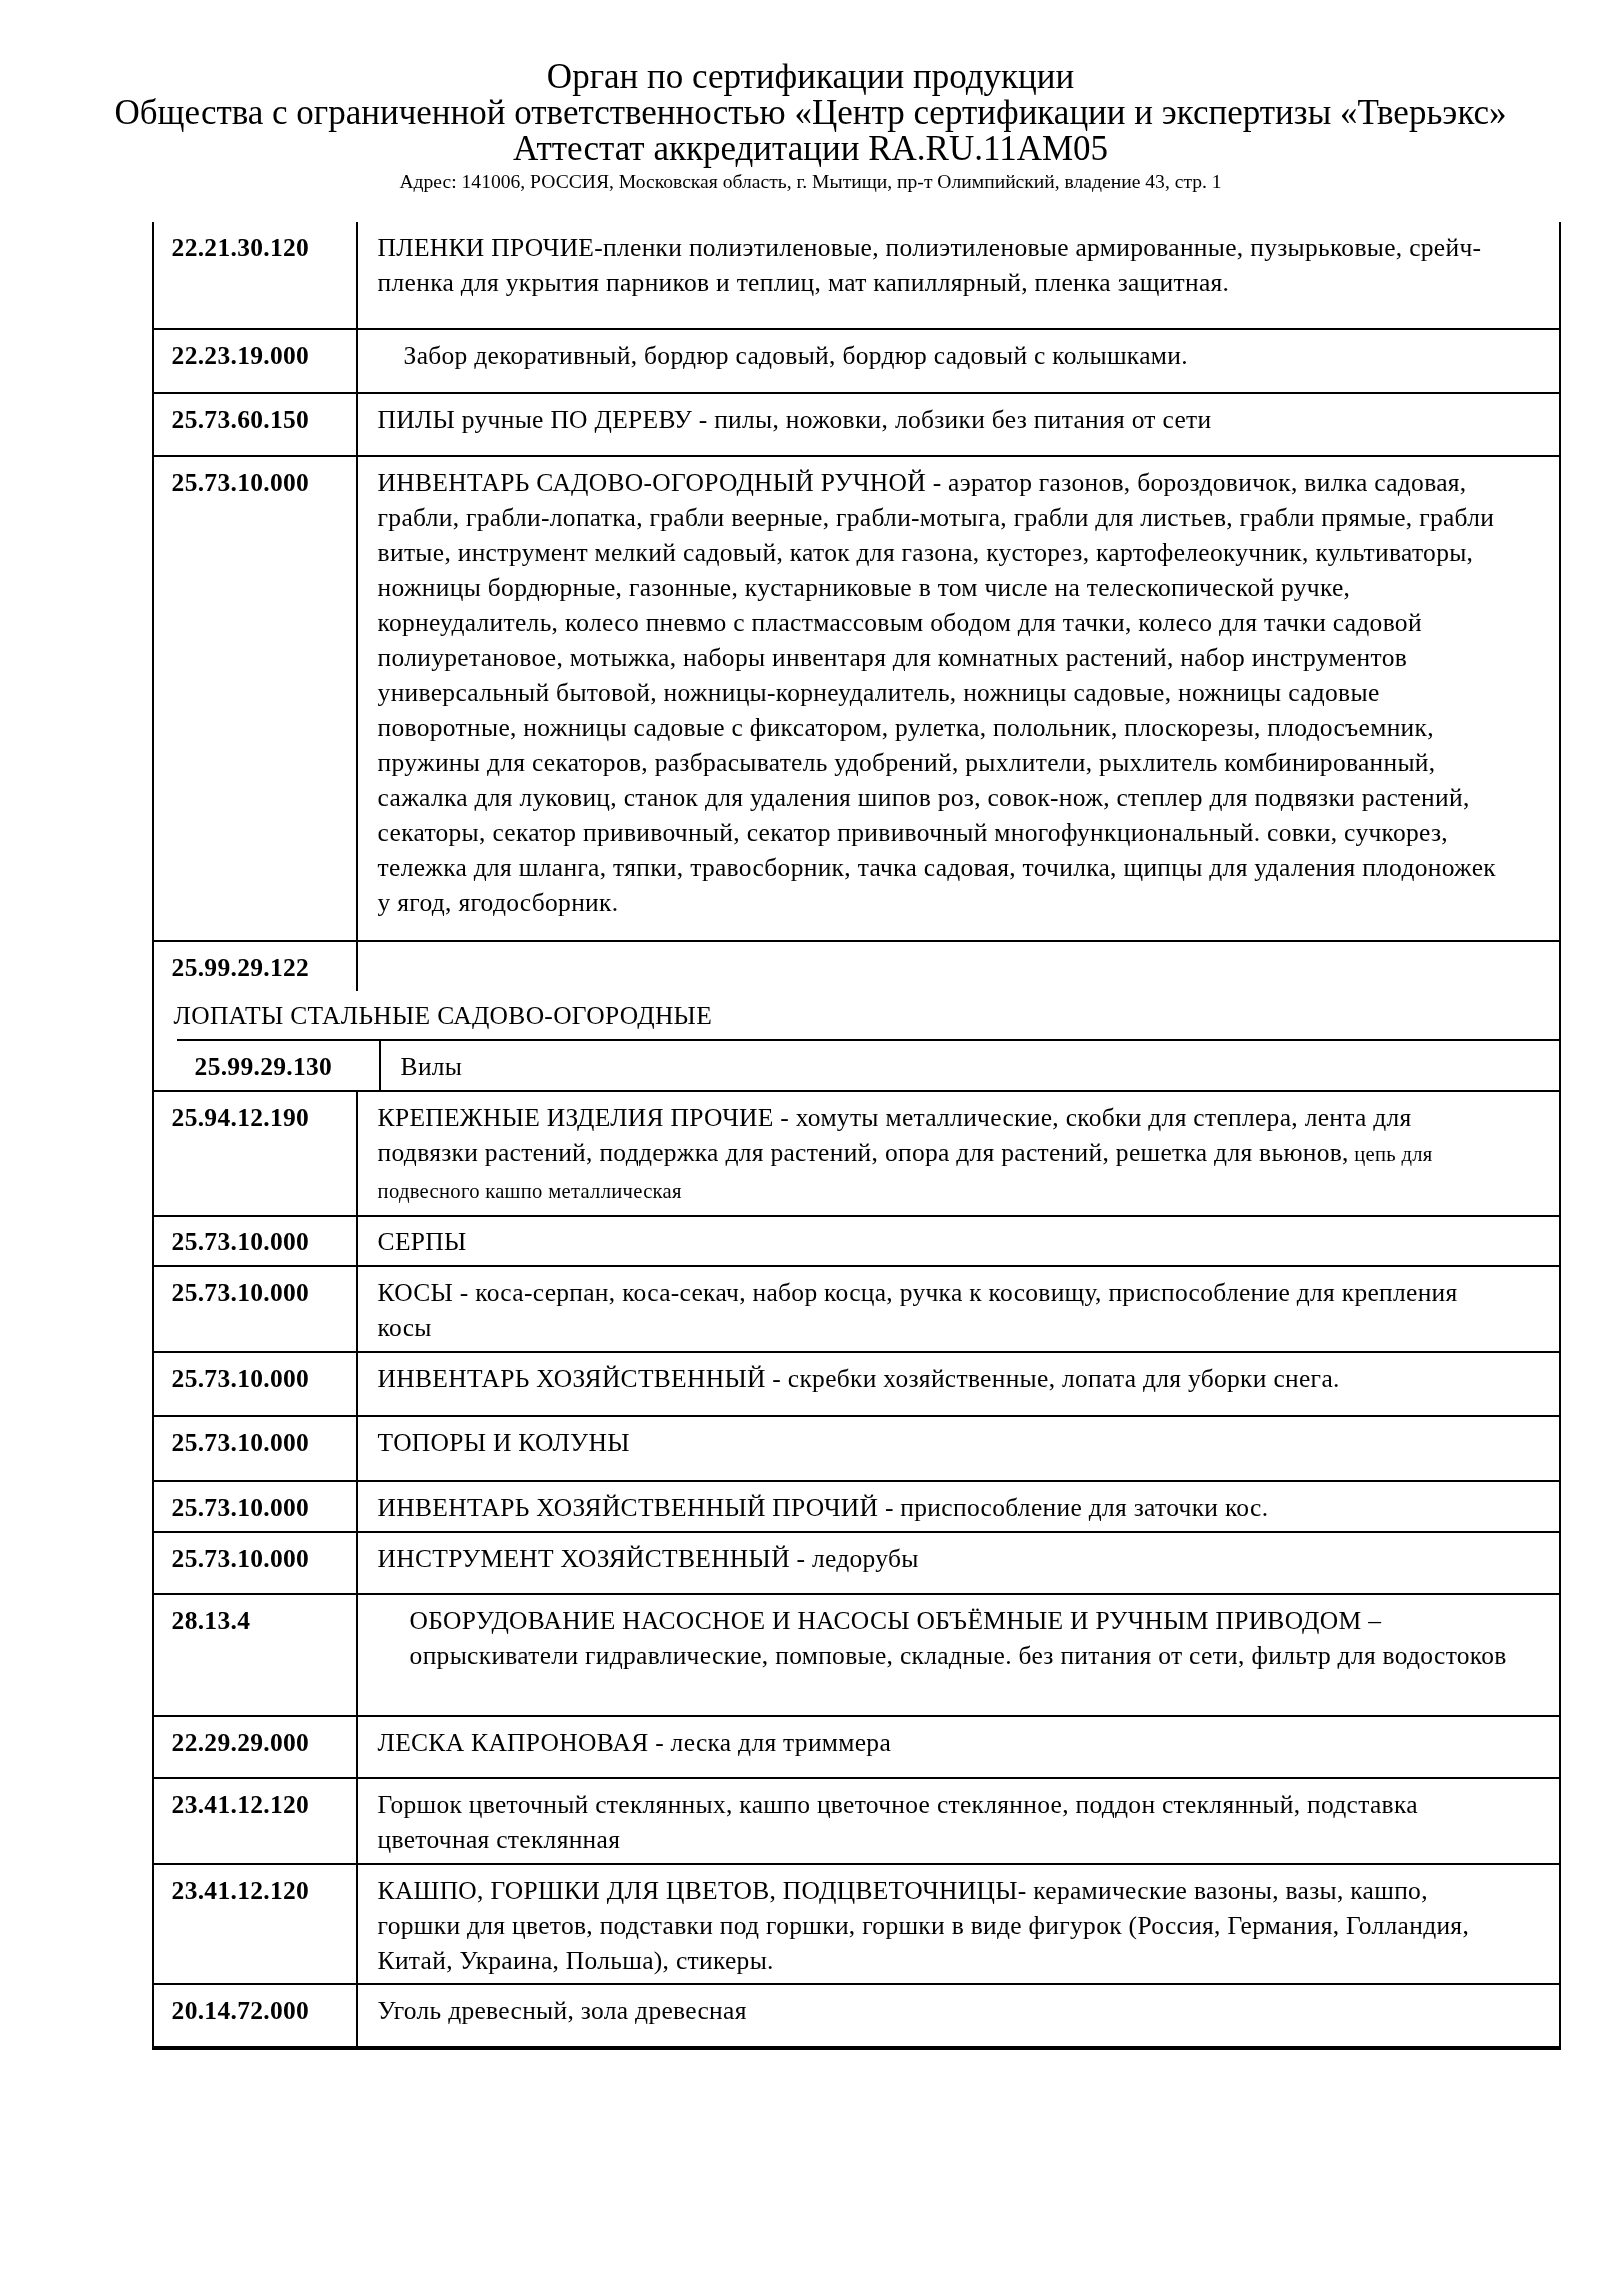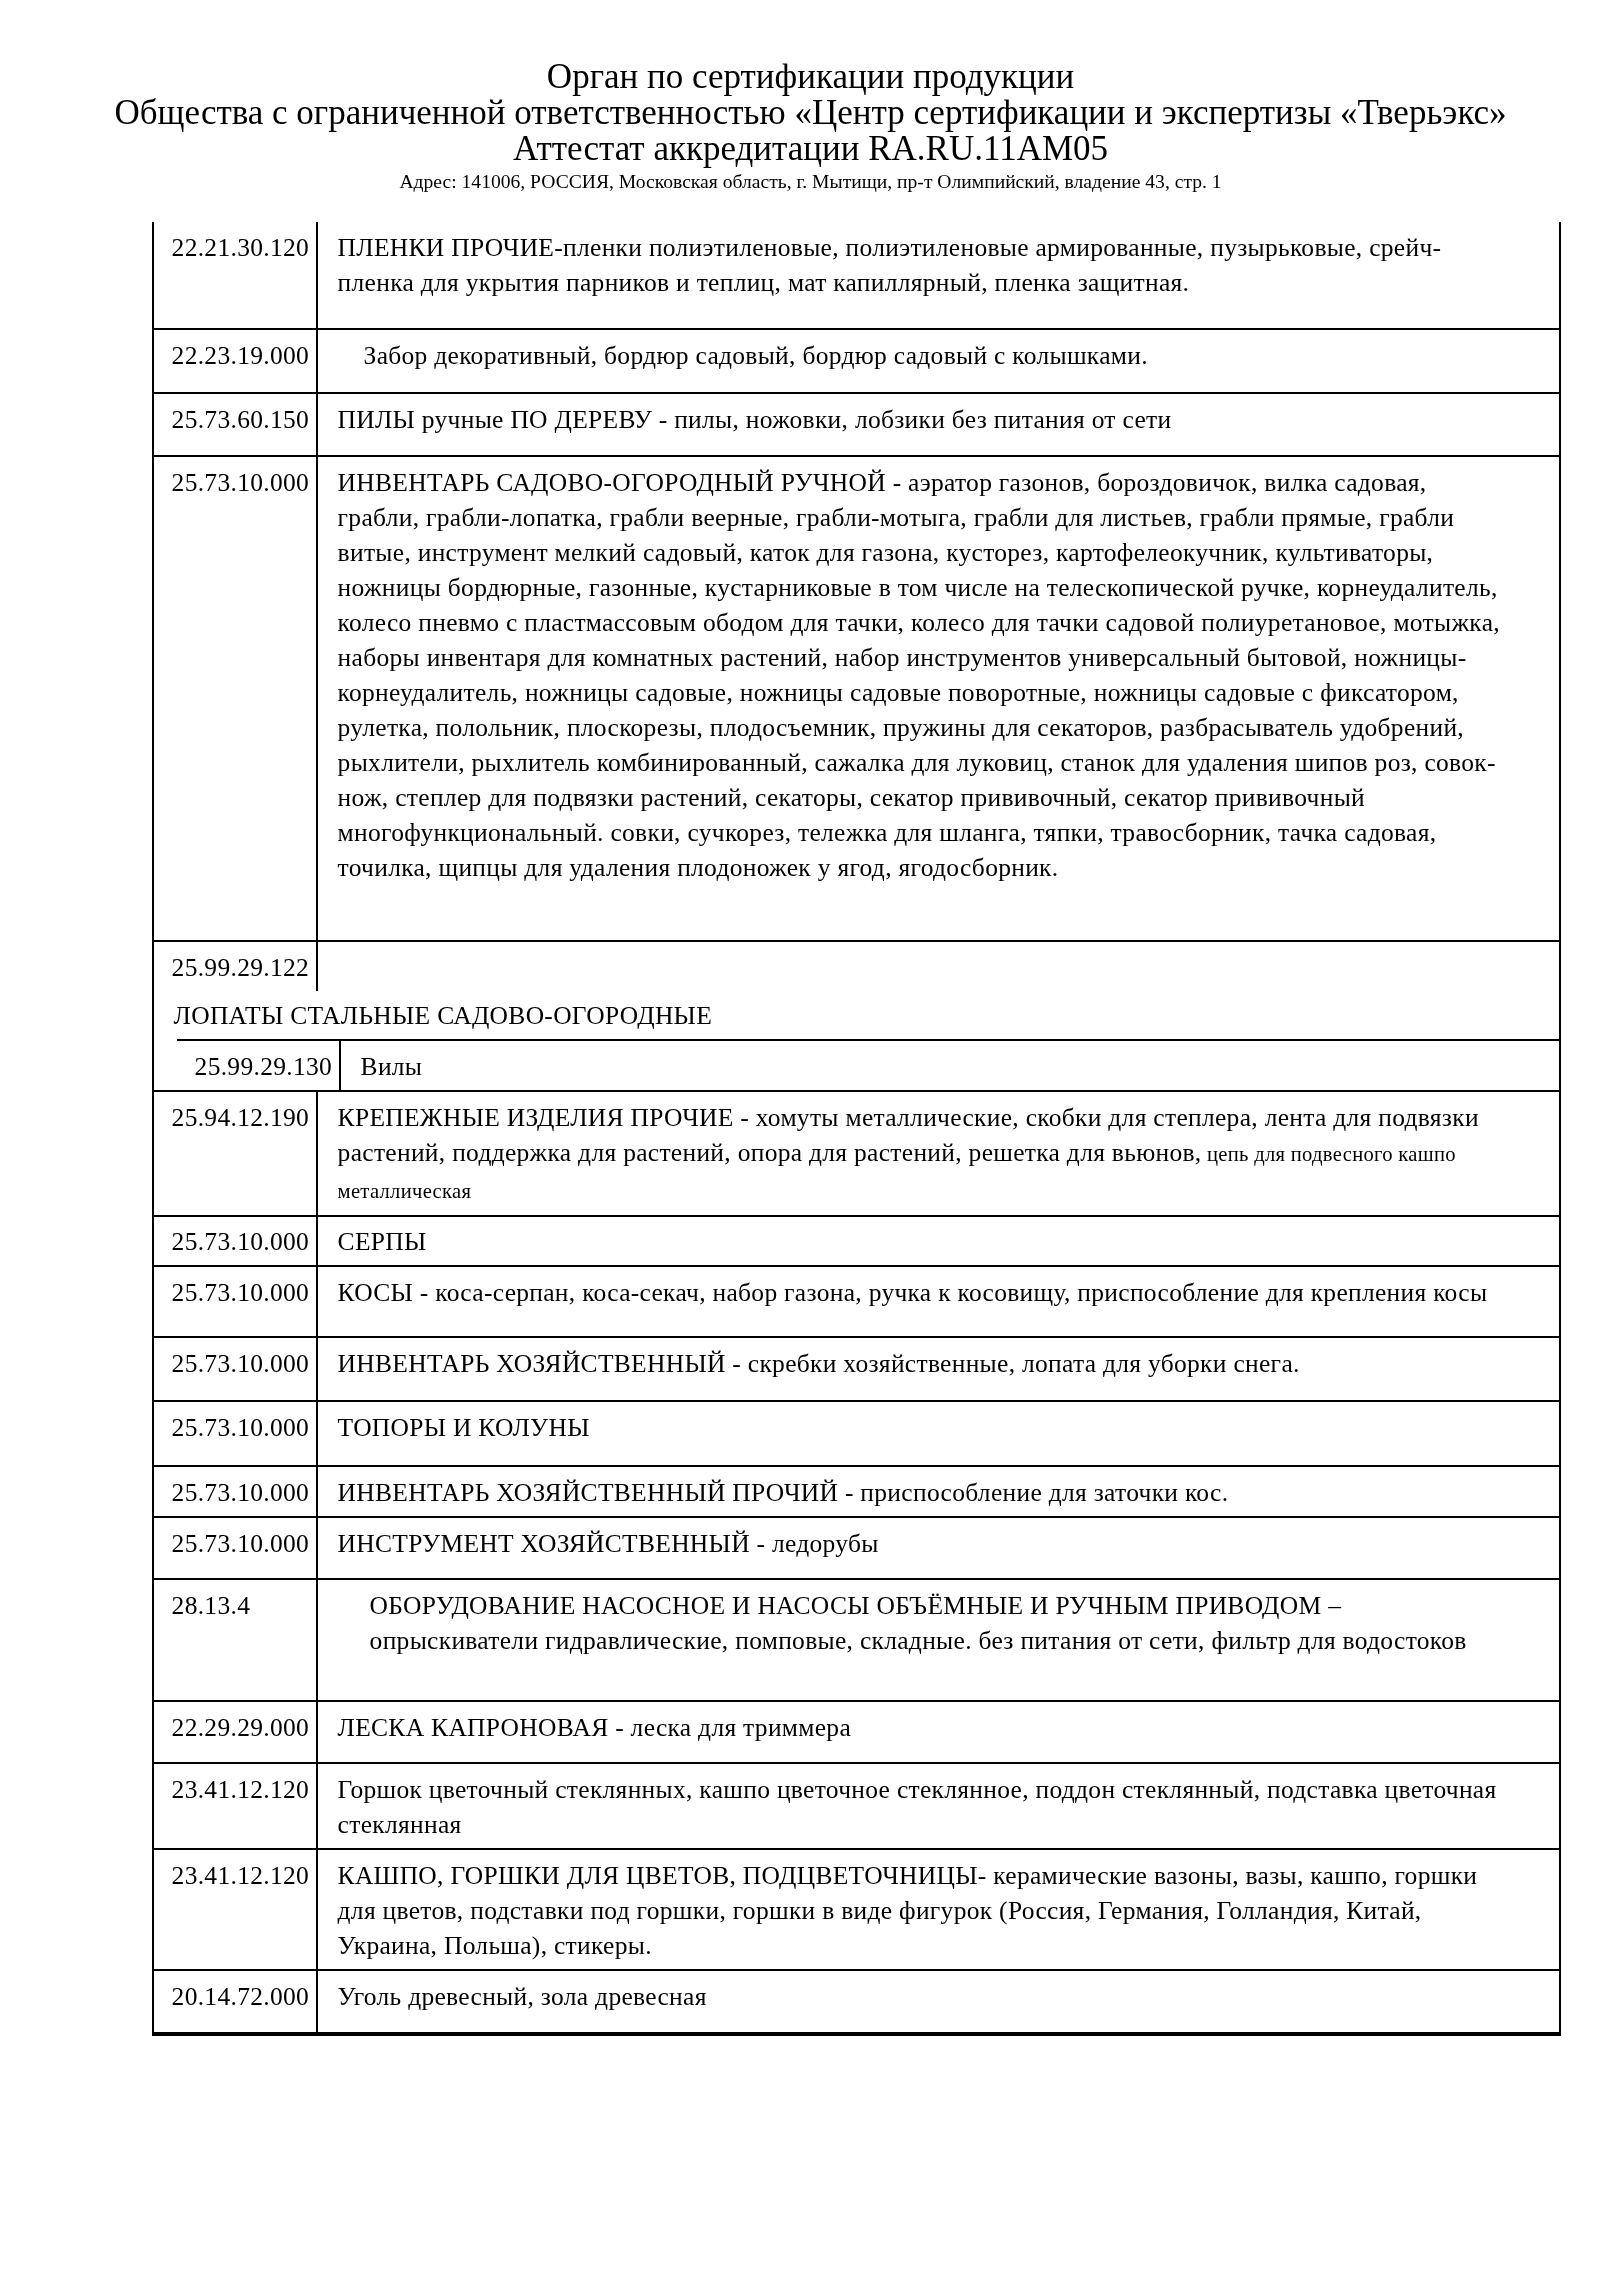--- a/index.html
+++ b/index.html
@@ -40,27 +40,28 @@
   }
   .trow {
     display: flex;
     border-top: 2.9px solid #000;
     box-sizing: border-box;
   }
   .trow:first-child { border-top: none; }
   .trow.thin { border-top-width: 2px; }
   .cell-code {
     flex: none;
-    width: 164px;
+    width: 204px;
     box-sizing: border-box;
     border-right: 2.9px solid #000;
     padding: 7.8px 5.9px 5.9px 17.6px;
     font-size: 25.5px;
     line-height: 35px;
     letter-spacing: 0.3px;
+    font-weight: bold;
   }
   .cell-desc {
     flex: 1;
     box-sizing: border-box;
     padding: 7.8px 47px 5.9px 19.6px;
     font-size: 25.5px;
     line-height: 35px;
     letter-spacing: 0.3px;
   }
   .desc-small {
@@ -132,21 +133,21 @@
     <div class="cell-desc">КРЕПЕЖНЫЕ ИЗДЕЛИЯ ПРОЧИЕ - хомуты металлические, скобки для степлера, лента для подвязки растений, поддержка для растений, опора для растений, решетка для вьюнов,<span class="desc-small"> цепь для подвесного кашпо металлическая</span></div>
   </div>
 
   <div class="trow">
     <div class="cell-code">25.73.10.000</div>
     <div class="cell-desc">СЕРПЫ</div>
   </div>
 
   <div class="trow">
     <div class="cell-code">25.73.10.000</div>
-    <div class="cell-desc">КОСЫ - коса-серпан, коса-секач, набор газона, ручка к косовищу, приспособление для крепления косы</div>
+    <div class="cell-desc">КОСЫ - коса-серпан, коса-секач, набор косца, ручка к косовищу, приспособление для крепления косы</div>
   </div>
 
   <div class="trow">
     <div class="cell-code">25.73.10.000</div>
     <div class="cell-desc">ИНВЕНТАРЬ ХОЗЯЙСТВЕННЫЙ - скребки хозяйственные, лопата для уборки снега.</div>
   </div>
 
   <div class="trow">
     <div class="cell-code">25.73.10.000</div>
     <div class="cell-desc">ТОПОРЫ И КОЛУНЫ</div>

